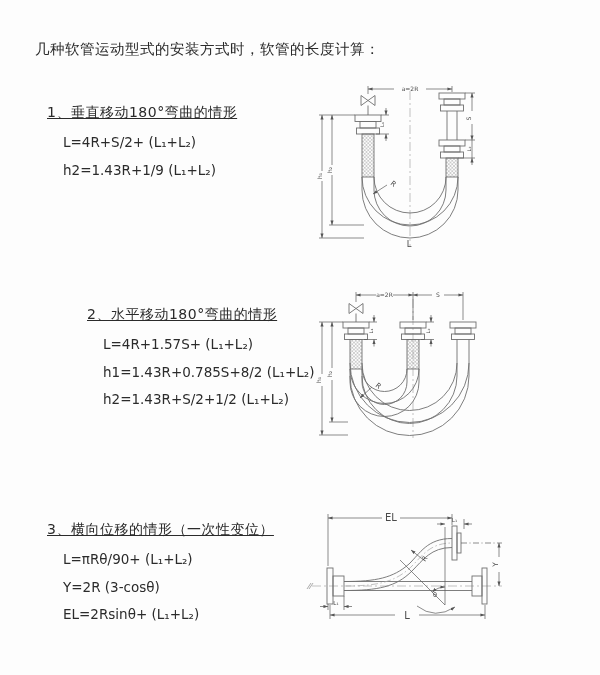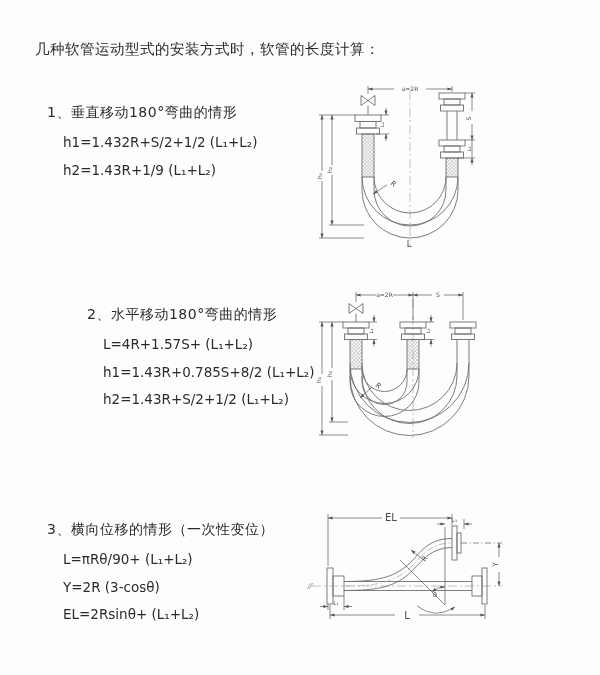--- a/index.html
+++ b/index.html
@@ -4,34 +4,34 @@
 <style>
   html,body{margin:0;padding:0;}
   body{
     width:600px;height:675px;position:relative;overflow:hidden;
     background:#fdfdfd;color:#2b2b2b;
     font-family:"DejaVu Sans",sans-serif;
   }
   .page-title{position:absolute;left:35px;top:40px;font-size:14.5px;letter-spacing:.5px;}
   .sec{position:absolute;left:47px;}
   #sec1{top:102px;} #sec2{top:304px;margin-left:40px;} #sec3{top:519px;}
-  .sec-heading{font-size:14px;letter-spacing:.5px;line-height:20px;margin-bottom:7px;white-space:nowrap;}
+  .sec-heading{font-size:14px;letter-spacing:.5px;line-height:20px;margin-bottom:7px;white-space:nowrap;text-decoration:underline;}
   .formula{font-size:13.5px;line-height:27.5px;padding-left:16px;white-space:nowrap;}
   svg.diagram{position:absolute;}
   #d1{left:300px;top:75px;} #d2{left:298px;top:283px;} #d3{left:300px;top:498px;}
   svg text{fill:#4a4a4a;font-family:"DejaVu Sans",sans-serif;}
 </style>
 </head>
 <body>
 
 <div class="page-title">几种软管运动型式的安装方式时，软管的长度计算：</div>
 
 <div class="sec" id="sec1">
   <div class="sec-heading">1、垂直移动180°弯曲的情形</div>
-  <div class="formula">h1=1.432R+S/2+1/2 (L₁+L₂)</div>
+  <div class="formula">L=4R+S/2+ (L₁+L₂)</div>
   <div class="formula">h2=1.43R+1/9 (L₁+L₂)</div>
 </div>
 
 <svg id="d1" class="diagram" width="255" height="180" viewBox="0 0 255 180">
   <defs>
     <pattern id="braid" width="3.5" height="3.5" patternUnits="userSpaceOnUse">
       <path d="M0,0 L3.5,3.5 M3.5,0 L0,3.5" stroke="#9a9a9a" stroke-width="0.45"></path>
     </pattern>
     <marker id="arr" markerWidth="7" markerHeight="5" refX="6.5" refY="2.25" orient="auto">
       <path d="M0,0 L6.5,2.25 L0,4.5 Z" fill="#555"></path>

